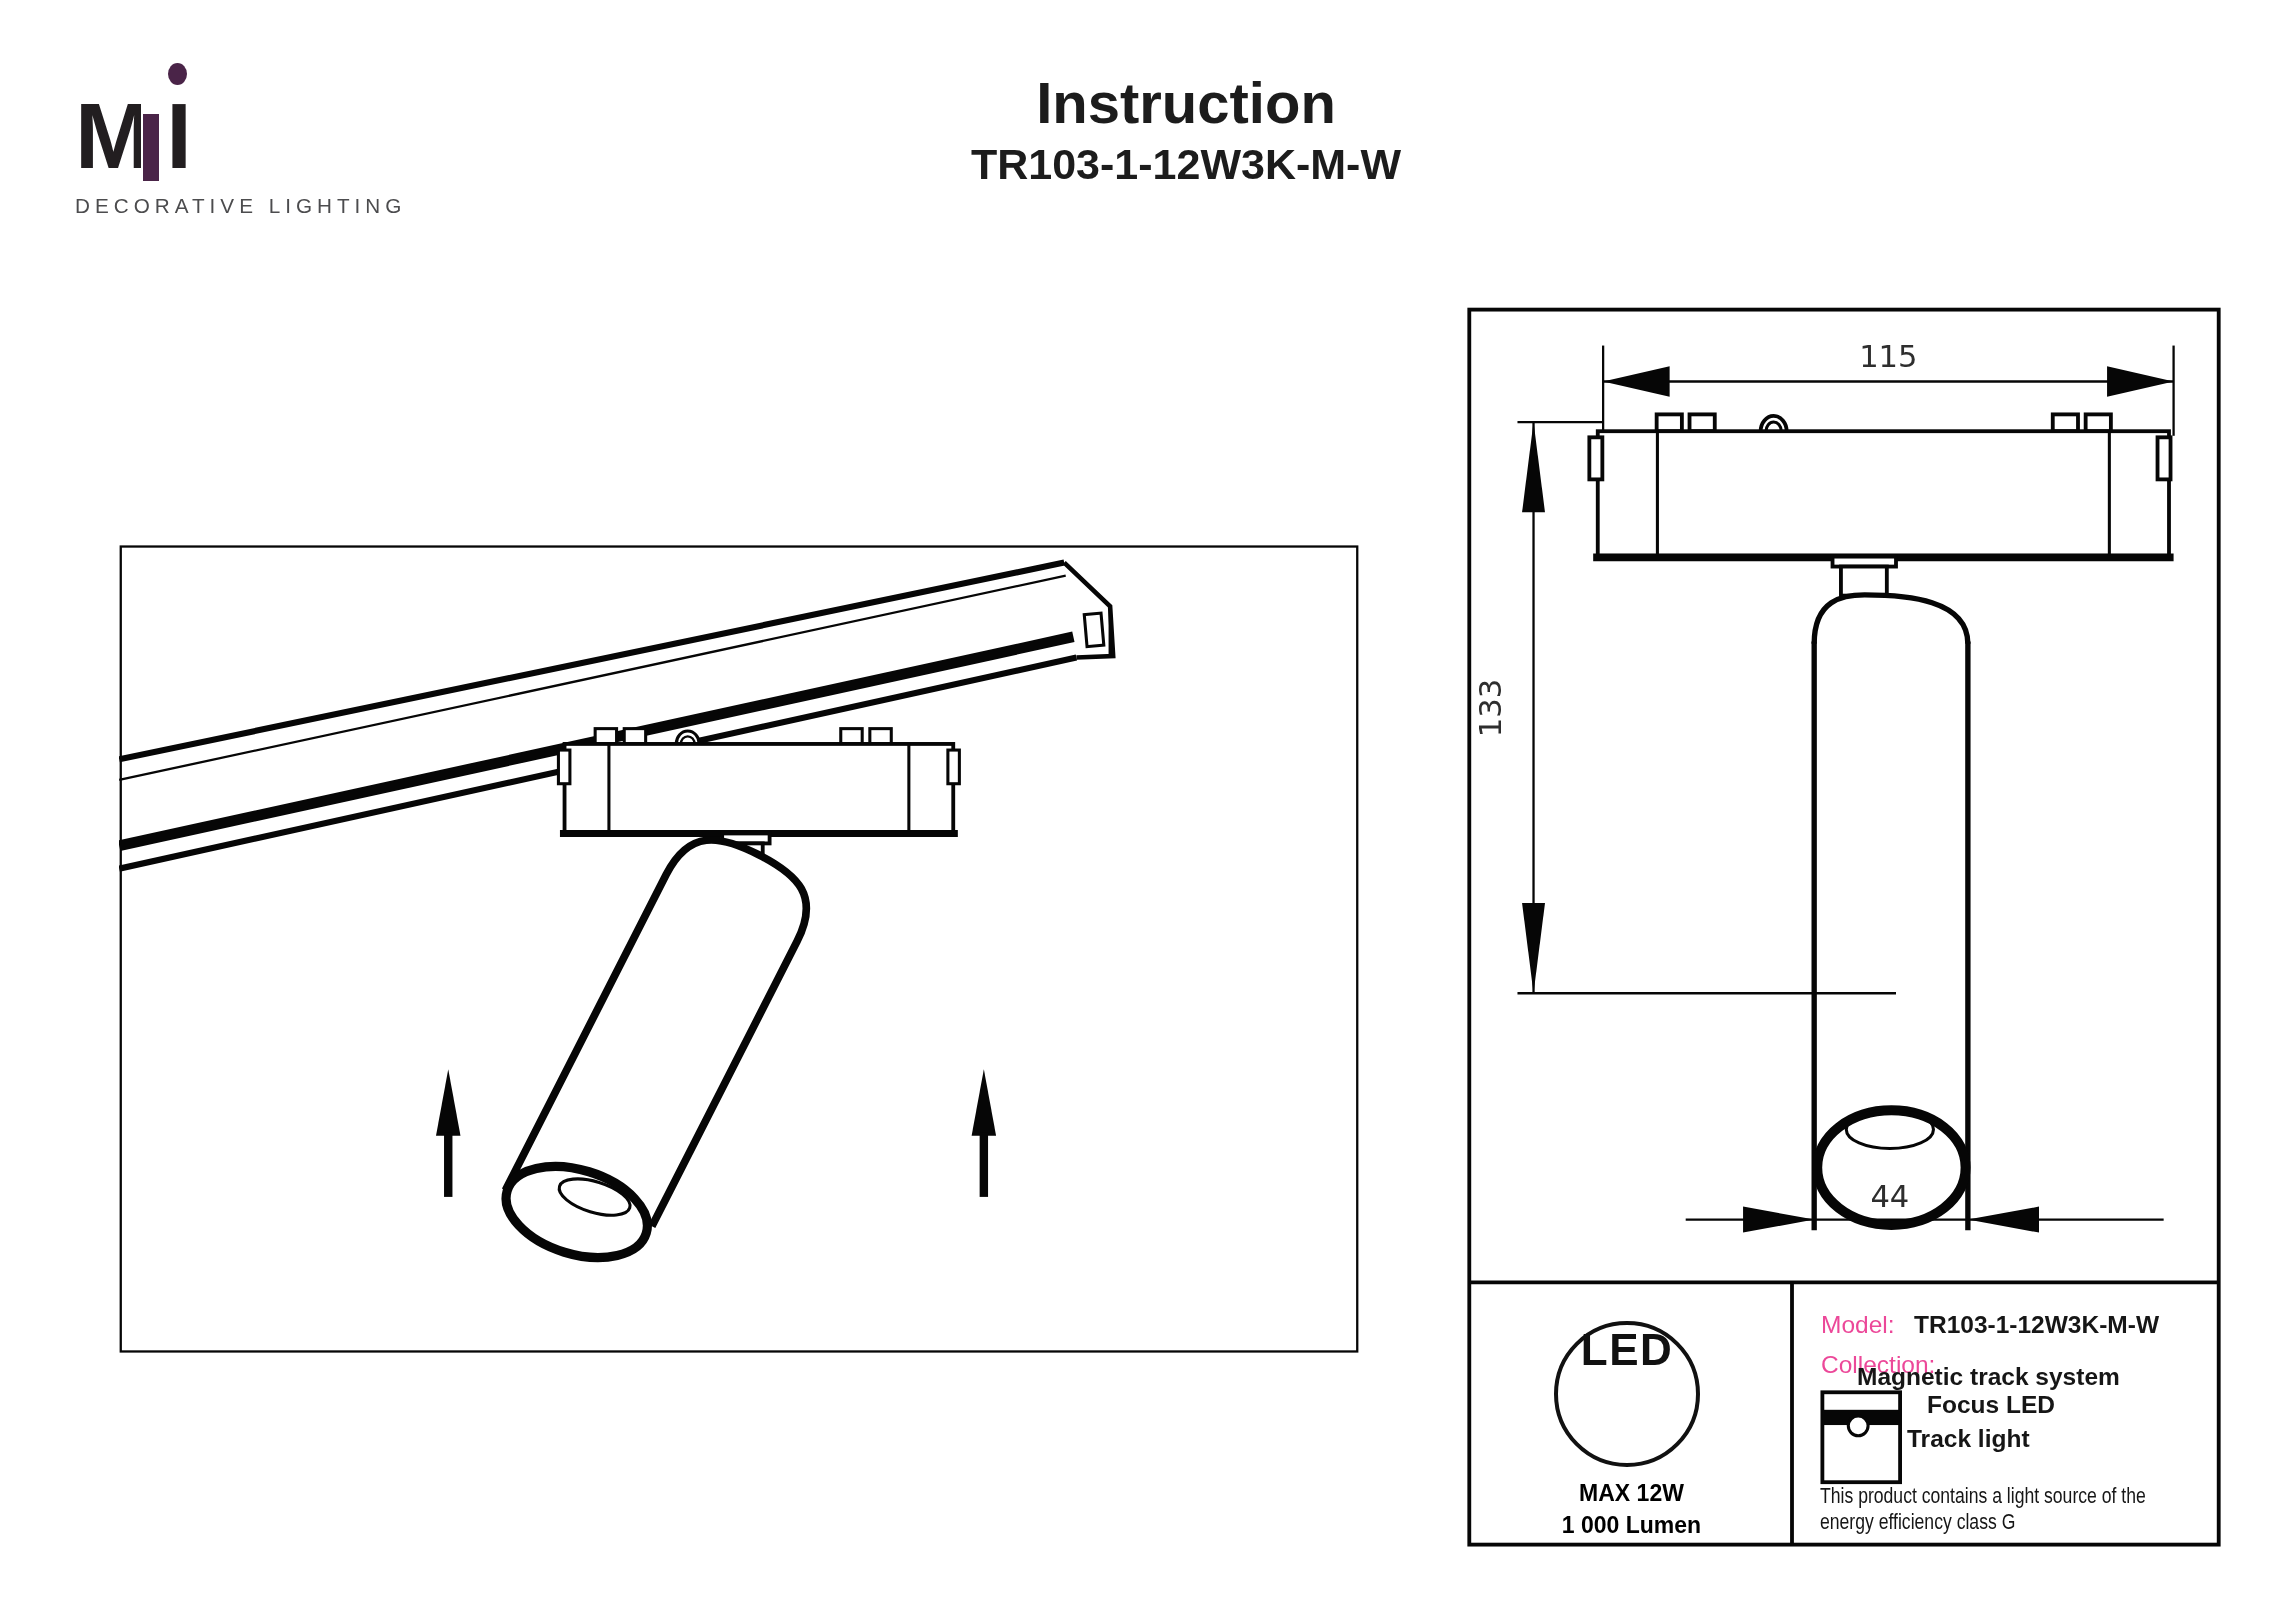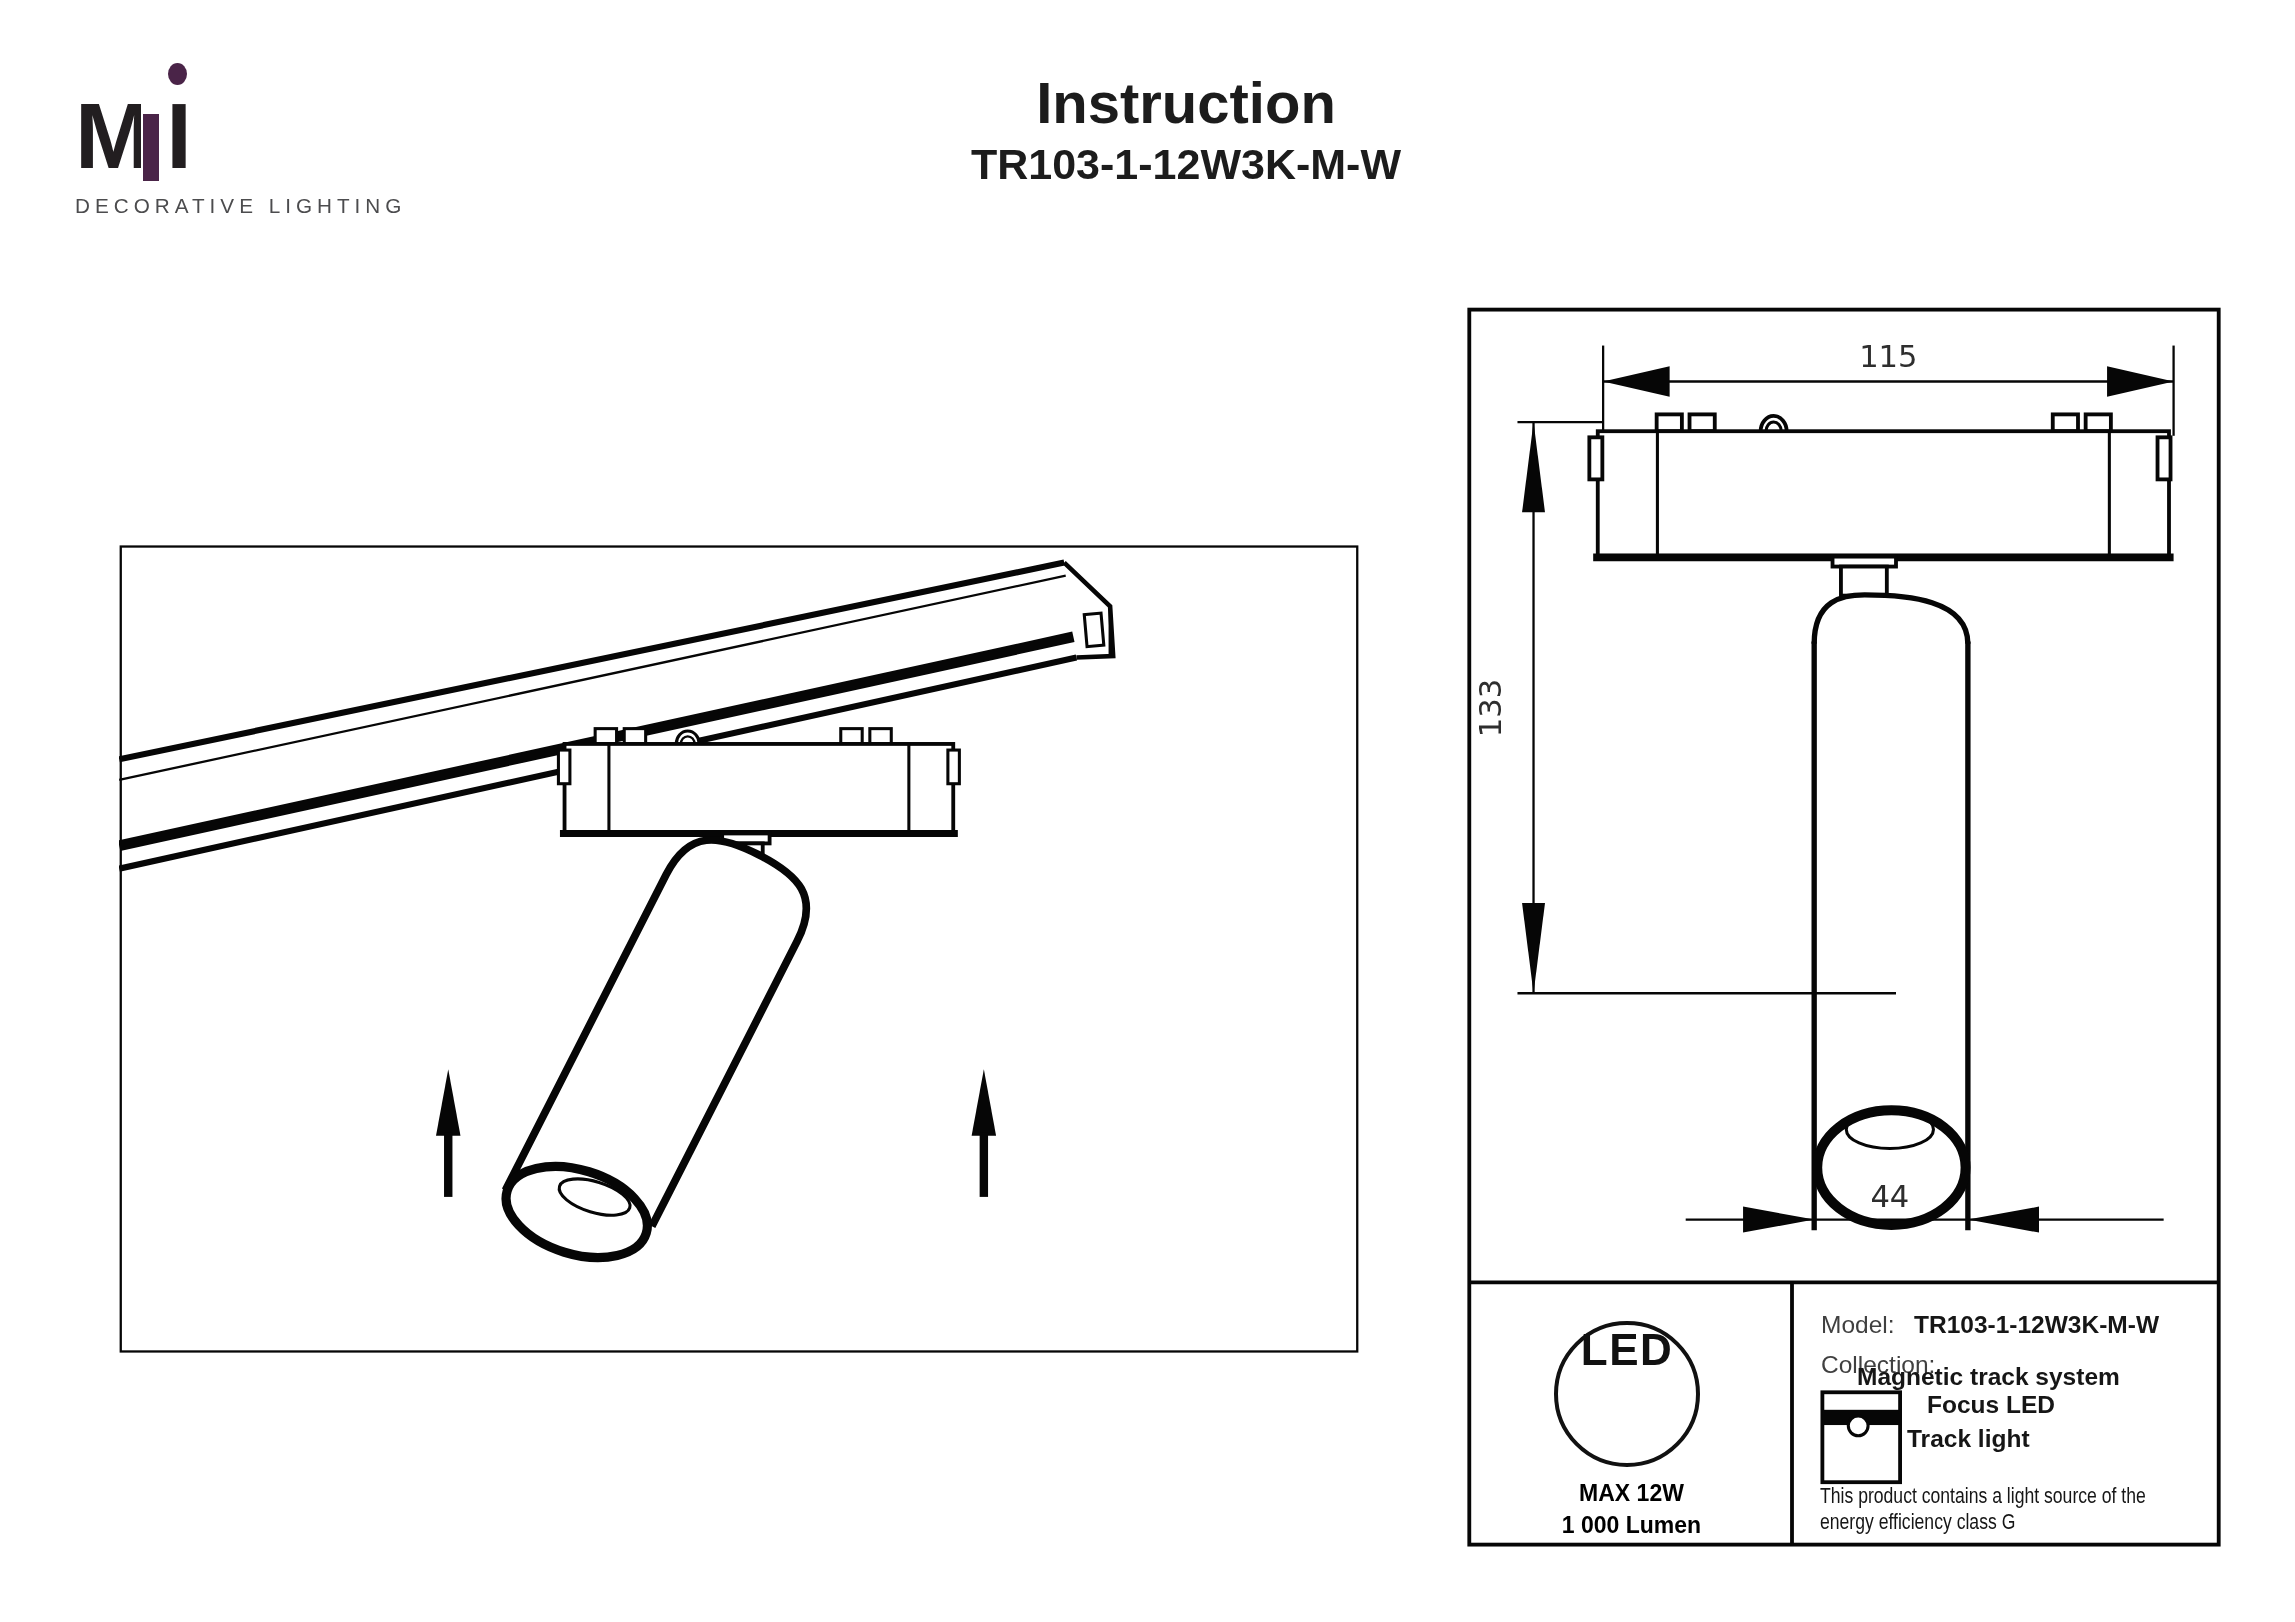--- a/index.html
+++ b/index.html
@@ -17,21 +17,21 @@
   .i-dot{position:absolute;left:2.3px;top:-27.5px;width:19px;height:22px;border-radius:50%;background:#4a2448;}
   #tagline{left:75px;top:194px;width:505px;font-size:20.7px;letter-spacing:5px;
            color:#4c4c4e;font-weight:400;}
 
   
   #title-block{left:895px;top:73px;width:582px;text-align:center;}
   #page-title{font-size:58px;font-weight:700;line-height:1.05;color:#1c1c1c;}
   #page-model{font-size:43px;font-weight:700;margin-top:6.1px;color:#1c1c1c;}
 
   
-  .spec-label{font-size:24.5px;font-weight:400;color:#404040;}
+  .spec-label{font-size:24.5px;font-weight:400;color:#ec4899;}
   .spec-value{font-size:24.5px;font-weight:700;color:#161616;}
   .note-line{font-size:22px;font-weight:400;color:#161616;transform:scaleX(0.8);transform-origin:left top;white-space:nowrap;}
 
   
   #led-circle{left:1554px;top:1321px;width:138px;height:138px;border:4.6px solid #111;border-radius:50%;
               display:flex;align-items:flex-start;justify-content:center;}
   #led-text{font-size:44px;font-weight:800;letter-spacing:1.5px;color:#111;}
   .badge-caption{left:1538px;width:187px;text-align:center;font-size:23px;font-weight:600;color:#000000;}
 
   

